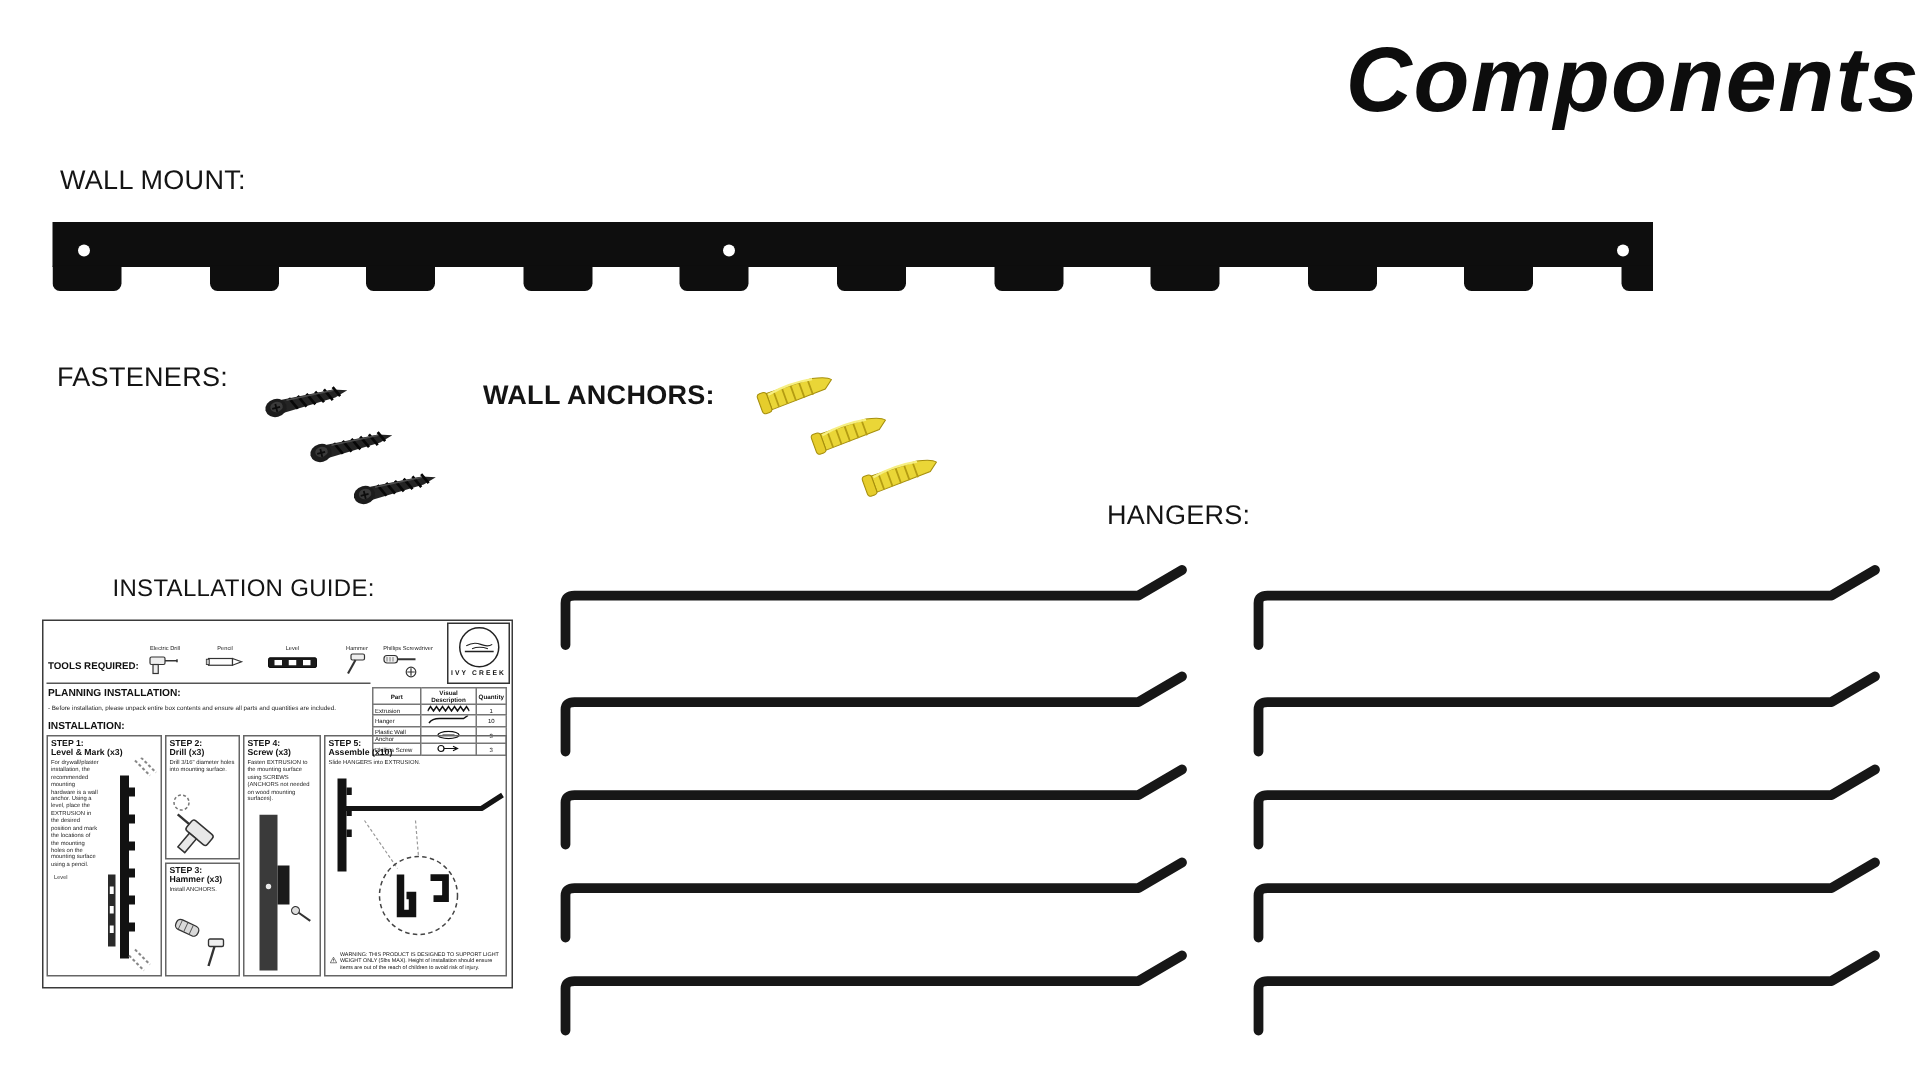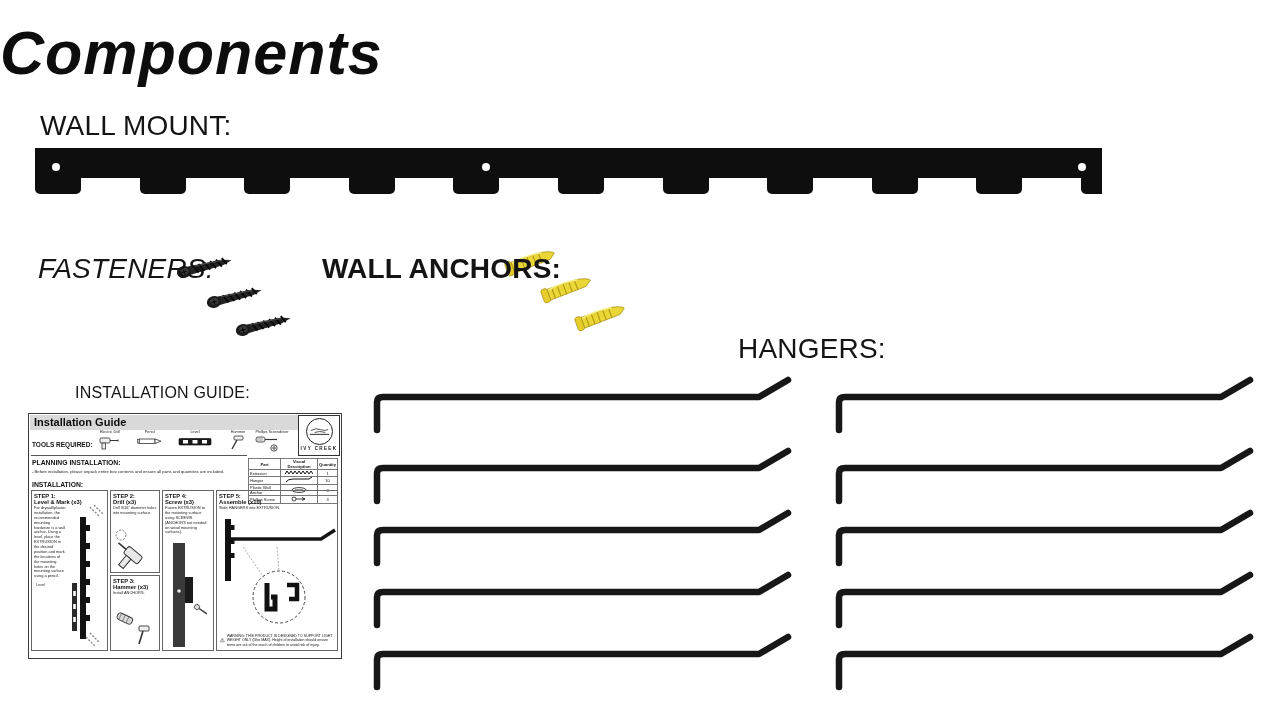--- a/index.html
+++ b/index.html
@@ -1,25 +1,25 @@
 <!DOCTYPE html>
 <html><head>
 <meta charset="utf-8">
 <style>
   html,body{margin:0;padding:0;}
   body{width:1280px;height:720px;background:#ffffff;position:relative;overflow:hidden;
        font-family:"Liberation Sans",sans-serif;color:#111;}
   .abs{position:absolute;}
   
-  #page-title{left:0;top:18px;width:1280px;text-align:left;font-size:61px;
+  #page-title{left:0;top:18px;width:1280px;text-align:right;font-size:61px;
               font-style:italic;font-weight:600;letter-spacing:1px;color:#0d0d0d;z-index:2;}
   
-  .sec-label{font-size:28px;color:#141414;z-index:3;letter-spacing:.2px;}
+  .sec-label{font-size:18px;color:#141414;z-index:3;letter-spacing:.2px;}
   #lbl-wallmount{left:40px;top:110px;}
-  #lbl-fasteners{left:38px;top:253px;font-style:italic;}
+  #lbl-fasteners{left:38px;top:241px;}
   #lbl-anchors{left:322px;top:253px;font-weight:bold;}
   #lbl-hangers{left:738px;top:333px;}
   #lbl-guide{left:75px;top:384px;font-size:16px;}
   
   #rail-bar{left:35px;top:148px;width:1067px;height:30px;background:#0e0e0e;z-index:2;}
   #rail-tabs{left:35px;top:177px;width:1067px;height:19px;overflow:hidden;z-index:2;}
   .rail-tab{position:absolute;top:0;width:46px;height:17px;background:#0e0e0e;
             border-radius:0 0 5px 5px;}
   .rail-hole{position:absolute;width:8px;height:8px;border-radius:50%;background:#fff;}
   
@@ -123,21 +123,20 @@
     <path d="M 377,625 L 377,597 Q 377,592 383,592 L 759,592 L 788,575" class="hanger-path"></path>
     <path d="M 377,687 L 377,659 Q 377,654 383,654 L 759,654 L 788,637" class="hanger-path"></path>
     <path d="M 839,430 L 839,402 Q 839,397 845,397 L 1221,397 L 1250,380" class="hanger-path"></path>
     <path d="M 839,501 L 839,473 Q 839,468 845,468 L 1221,468 L 1250,451" class="hanger-path"></path>
     <path d="M 839,563 L 839,535 Q 839,530 845,530 L 1221,530 L 1250,513" class="hanger-path"></path>
     <path d="M 839,625 L 839,597 Q 839,592 845,592 L 1221,592 L 1250,575" class="hanger-path"></path>
     <path d="M 839,687 L 839,659 Q 839,654 845,654 L 1221,654 L 1250,637" class="hanger-path"></path>
   </svg>
 
 <div id="guide" class="abs">
-  <div class="abs g-title">Installation Guide</div>
   <div class="abs g-logo">
     <div class="g-logo-circle">
       <svg width="25" height="25" viewBox="-13 -13 26 26">
         <path d="M-10,3 H10" stroke="#222" stroke-width="1" fill="none"></path>
         <path d="M-9,-1 Q-4,-4 1,-2 Q6,0 9,-2" stroke="#222" stroke-width="0.8" fill="none"></path>
         <path d="M-5,1 Q0,-1 6,1" stroke="#222" stroke-width="0.8" fill="none"></path>
       </svg>
     </div>
     <div class="g-brand">IVY CREEK</div>
   </div>

